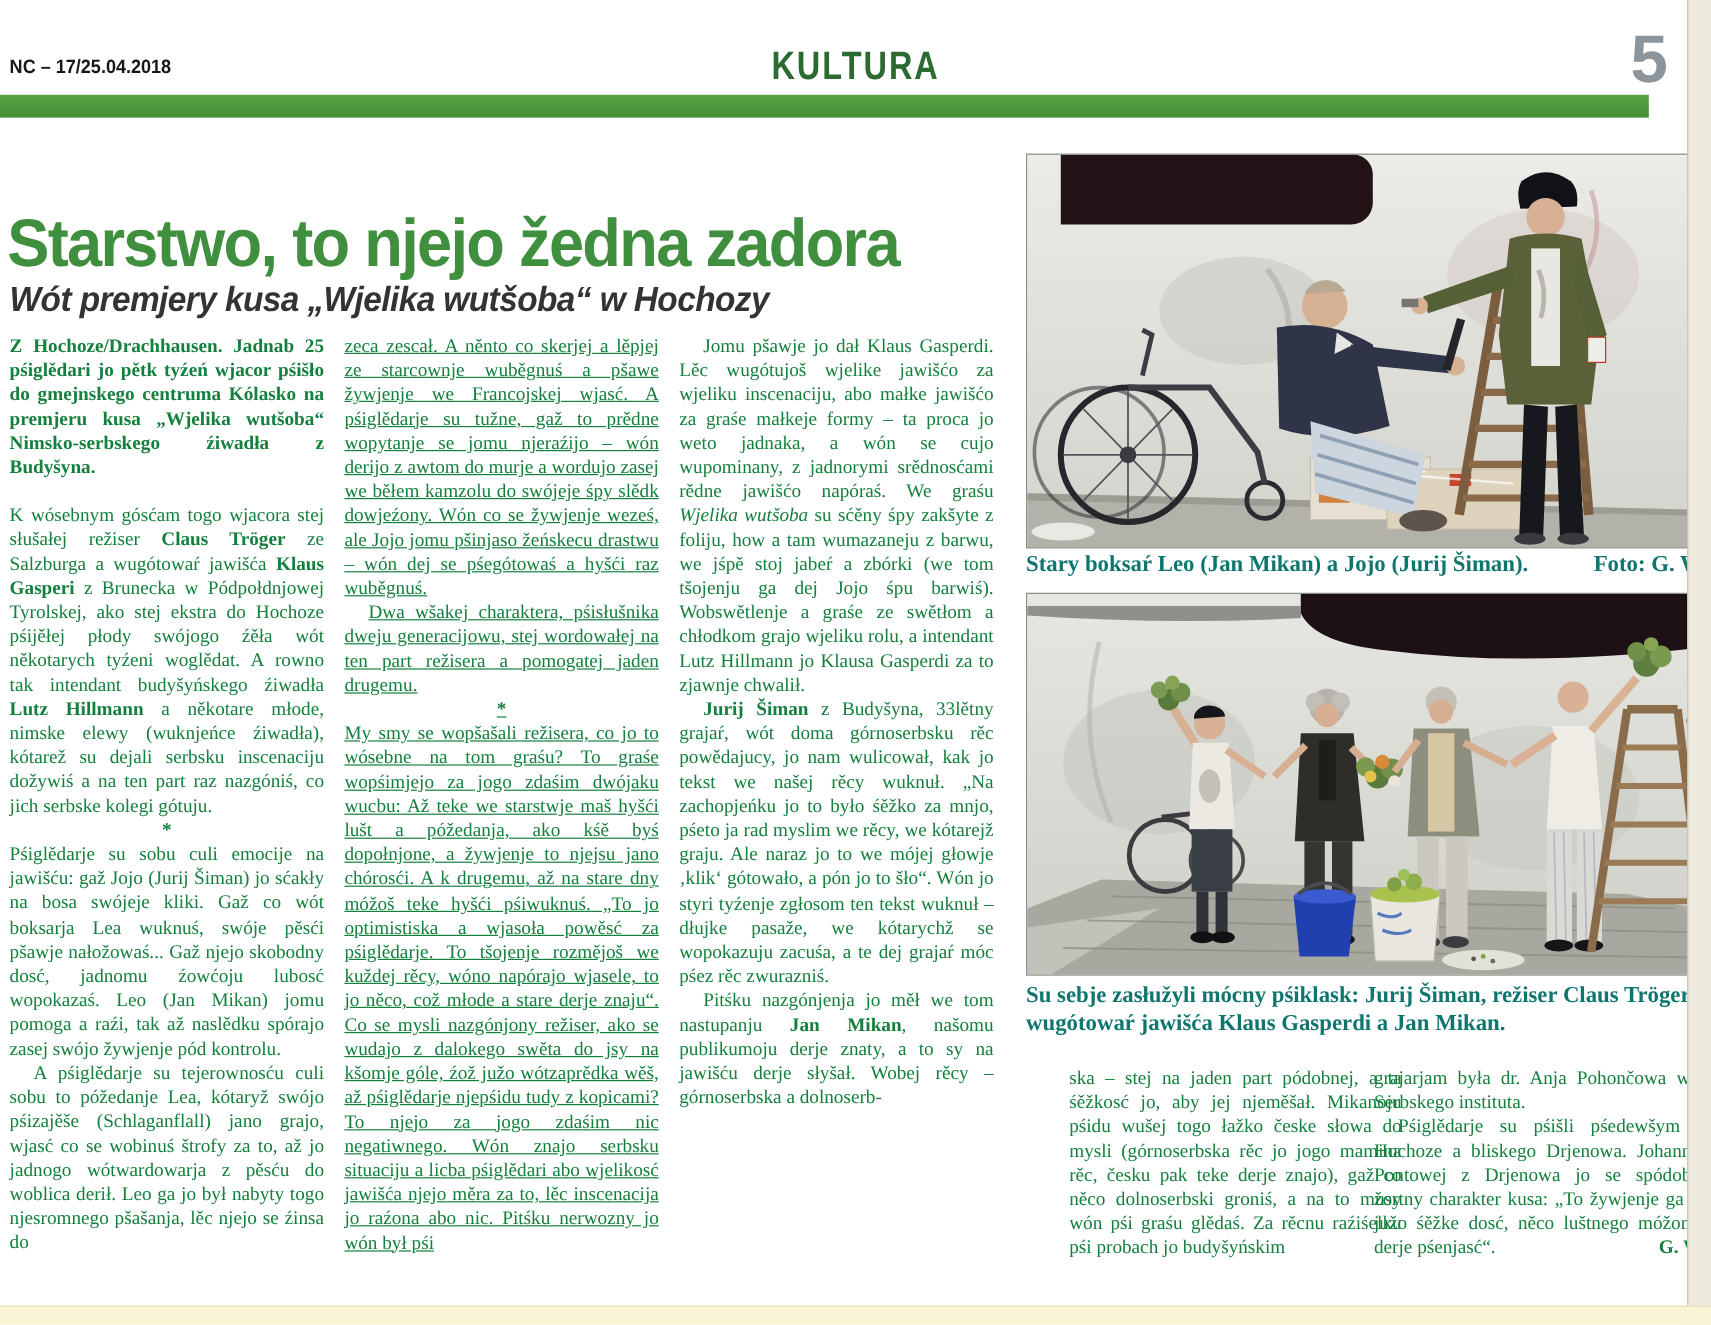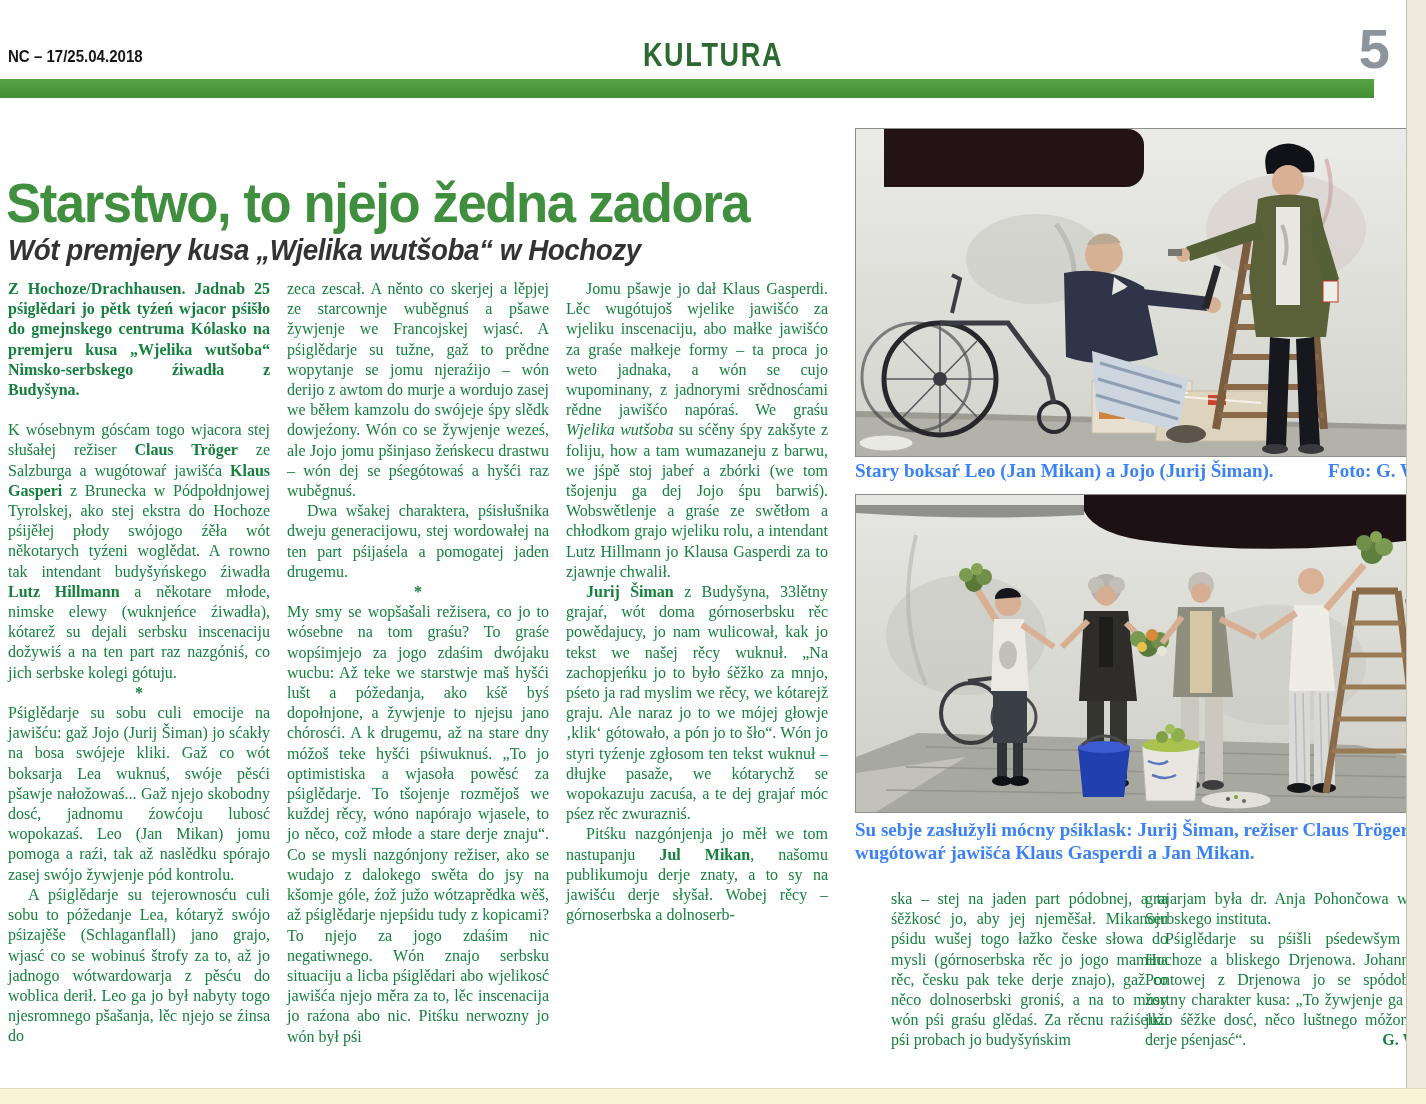--- a/index.html
+++ b/index.html
@@ -12,34 +12,34 @@
   .issue{left:8px;top:48px;font-family:"Liberation Sans",sans-serif;font-weight:bold;font-size:16px;color:#161616;transform:scaleX(.94);transform-origin:left;}
   .section{left:0;top:36px;width:1426px;text-align:center;font-family:"Liberation Sans",sans-serif;font-weight:bold;font-size:33px;letter-spacing:2px;color:#2d6a31;transform:scaleX(.82);transform-origin:center;}
   .pagenum{left:1320px;top:16px;width:70px;text-align:right;font-family:"Liberation Sans",sans-serif;font-weight:bold;font-size:56px;color:#8c959b;}
   .rule{left:0;top:79px;width:1374px;height:19px;background:linear-gradient(180deg,#58a344,#448f35);}
   
   .headline{left:6px;top:132px;width:840px;font-family:"Liberation Sans",sans-serif;font-weight:bold;font-size:56px;letter-spacing:-1.5px;color:#3f8f3e;transform:scaleX(.94);transform-origin:left;white-space:nowrap;}
   .subheadline{left:8px;top:210px;width:840px;font-family:"Liberation Sans",sans-serif;font-weight:bold;font-style:italic;font-size:29px;letter-spacing:-.5px;color:#333;transform:scaleX(.96);transform-origin:left;}
   
   .col{font-size:16px;line-height:20.2px;text-align:justify;color:#15803d;}
   .col1{left:8px;top:279px;width:262px;height:812px;}
-  .col2{left:287px;top:279px;width:262px;height:812px;}
+  .col2{left:287px;top:279px;width:262px;height:812px;text-decoration:underline;}
   .col3{left:566px;top:279px;width:262px;height:812px;}
   .col4{left:855px;top:889px;width:277px;height:200px;margin-left:36px;}
   .col5{left:1145px;top:889px;width:276px;height:200px;}
   .para{margin:0;}
   .para.lead{font-weight:bold;margin-bottom:20px;}
   .para.indent{text-indent:20px;}
   .para.sep{text-align:center;font-weight:bold;}
   .fr{float:right;font-weight:bold;}
   
   .photo{border:1px solid #8d8d89;background:#ddd;display:block;}
   .fig1{left:855px;top:128px;width:567px;height:327px;}
   .fig2{left:855px;top:494px;width:567px;height:317px;}
-  .caption{left:855px;width:567px;font-weight:bold;font-size:19px;line-height:23px;color:#3b82f6;}
+  .caption{left:855px;width:567px;font-weight:bold;font-size:19px;line-height:23px;color:#0f766e;}
   .cap1{top:459px;display:flex;justify-content:space-between;}
   .cap2{top:818px;}
   
   .edge-right{left:1406px;top:0;width:20px;height:1104px;background:#edeadd;border-left:1px solid #c4c1b2;}
   .edge-bottom{left:0;top:1088px;width:1426px;height:16px;background:#fbf3d6;border-top:1px solid #e4dcbc;}
 </style>
 </head>
 <body>
 
 <div class="abs issue">NC – 17/25.04.2018</div>
@@ -52,28 +52,28 @@
 
 <div class="abs col col1">
     <p class="para lead"><span>Z Hochoze/Drachhausen. Jadnab 25 pśiglědari jo pětk tyźeń wjacor pśišło do gmejnskego centruma Kólasko na premjeru kusa „Wjelika wutšoba“ Nimsko-serbskego źiwadła z Budyšyna.</span></p>
     <p class="para normal"><span>K wósebnym gósćam togo wjacora stej słušałej režiser </span><strong>Claus Tröger</strong><span> ze Salzburga a wugótowaŕ jawišća </span><strong>Klaus Gasperi</strong><span> z Brunecka w Pódpołdnjowej Tyrolskej, ako stej ekstra do Hochoze pśijěłej płody swójogo źěła wót někotarych tyźeni woglědat. A rowno tak intendant budyšyńskego źiwadła </span><strong>Lutz Hillmann</strong><span> a někotare młode, nimske elewy (wuknjeńce źiwadła), kótarež su dejali serbsku inscenaciju dožywiś a na ten part raz nazgóniś, co jich serbske kolegi gótuju.</span></p>
     <p class="para sep"><span>*</span></p>
     <p class="para normal"><span>Pśiglědarje su sobu culi emocije na jawišću: gaž Jojo (Jurij Šiman) jo sćakły na bosa swójeje kliki. Gaž co wót boksarja Lea wuknuś, swóje pěsći pšawje nałožowaś... Gaž njejo skobodny dosć, jadnomu źowćoju lubosć wopokazaś. Leo (Jan Mikan) jomu pomoga a raźi, tak až naslědku spórajo zasej swójo žywjenje pód kontrolu.</span></p>
     <p class="para indent"><span>A pśiglědarje su tejerownosću culi sobu to póžedanje Lea, kótaryž swójo pśizajěše (Schlaganflall) jano grajo, wjasć co se wobinuś štrofy za to, až jo jadnogo wótwardowarja z pěsću do woblica derił. Leo ga jo był nabyty togo njesromnego pšašanja, lěc njejo se źinsa do</span></p>
   </div>
 <div class="abs col col2">
     <p class="para normal"><span>zeca zescał. A něnto co skerjej a lěpjej ze starcownje wuběgnuś a pšawe žywjenje we Francojskej wjasć. A pśiglědarje su tužne, gaž to prědne wopytanje se jomu njeraźijo – wón derijo z awtom do murje a wordujo zasej we běłem kamzolu do swójeje śpy slědk dowjeźony. Wón co se žywjenje weześ, ale Jojo jomu pšinjaso žeńskecu drastwu – wón dej se pśegótowaś a hyšći raz wuběgnuś.</span></p>
-    <p class="para indent"><span>Dwa wšakej charaktera, pśisłušnika dweju generacijowu, stej wordowałej na ten part pśijaśela a pomogatej jaden drugemu.</span></p>
+    <p class="para indent"><span>Dwa wšakej charaktera, pśisłušnika dweju generacijowu, stej wordowałej na ten part režisera a pomogatej jaden drugemu.</span></p>
     <p class="para sep"><span>*</span></p>
     <p class="para normal"><span>My smy se wopšašali režisera, co jo to wósebne na tom graśu? To graśe wopśimjejo za jogo zdaśim dwójaku wucbu: Až teke we starstwje maš hyšći lušt a póžedanja, ako kśě byś dopołnjone, a žywjenje to njejsu jano chórosći. A k drugemu, až na stare dny móžoš teke hyšći pśiwuknuś. „To jo optimistiska a wjasoła powěsć za pśiglědarje. To tšojenje rozmějoš we kuždej rěcy, wóno napórajo wjasele, to jo něco, což młode a stare derje znaju“. Co se mysli nazgónjony režiser, ako se wudajo z dalokego swěta do jsy na kšomje góle, źož južo wótzaprědka wěš, až pśiglědarje njepśidu tudy z kopicami? To njejo za jogo zdaśim nic negatiwnego. Wón znajo serbsku situaciju a licba pśiglědari abo wjelikosć jawišća njejo měra za to, lěc inscenacija jo raźona abo nic. Pitśku nerwozny jo wón był pśi</span></p>
   </div>
 <div class="abs col col3">
     <p class="para indent"><span>Jomu pšawje jo dał Klaus Gasperdi. Lěc wugótujoš wjelike jawišćo za wjeliku inscenaciju, abo małke jawišćo za graśe małkeje formy – ta proca jo weto jadnaka, a wón se cujo wupominany, z jadnorymi srědnosćami rědne jawišćo napóraś. We graśu </span><em>Wjelika wutšoba</em><span> su sćěny śpy zakšyte z foliju, how a tam wumazaneju z barwu, we jśpě stoj jabeŕ a zbórki (we tom tšojenju ga dej Jojo śpu barwiś). Wobswětlenje a graśe ze swětłom a chłodkom grajo wjeliku rolu, a intendant Lutz Hillmann jo Klausa Gasperdi za to zjawnje chwalił.</span></p>
     <p class="para indent"><strong>Jurij Šiman</strong><span> z Budyšyna, 33lětny grajaŕ, wót doma górnoserbsku rěc powědajucy, jo nam wulicował, kak jo tekst we našej rěcy wuknuł. „Na zachopjeńku jo to było śěžko za mnjo, pśeto ja rad myslim we rěcy, we kótarejž graju. Ale naraz jo to we mójej głowje ‚klik‘ gótowało, a pón jo to šło“. Wón jo styri tyźenje zgłosom ten tekst wuknuł – dłujke pasaže, we kótarychž se wopokazuju zacuśa, a te dej grajaŕ móc pśez rěc zwurazniś.</span></p>
-    <p class="para indent"><span>Pitśku nazgónjenja jo měł we tom nastupanju </span><strong>Jul Mikan</strong><span>, našomu publikumoju derje znaty, a to sy na jawišću derje słyšał. Wobej rěcy – górnoserbska a dolnoserb-</span></p>
+    <p class="para indent"><span>Pitśku nazgónjenja jo měł we tom nastupanju </span><strong>Jan Mikan</strong><span>, našomu publikumoju derje znaty, a to sy na jawišću derje słyšał. Wobej rěcy – górnoserbska a dolnoserb-</span></p>
   </div>
 
 <svg class="abs photo fig1" viewBox="0 0 567 327" xmlns="http://www.w3.org/2000/svg">
   <defs>
     <linearGradient id="w1" x1="0" y1="0" x2="0" y2="1">
       <stop offset="0" stop-color="#ebebe7"></stop>
         <stop offset="1" stop-color="#d3d3cd"></stop>
     </linearGradient>
   </defs>
   <rect width="567" height="327" fill="url(#w1)"></rect>

